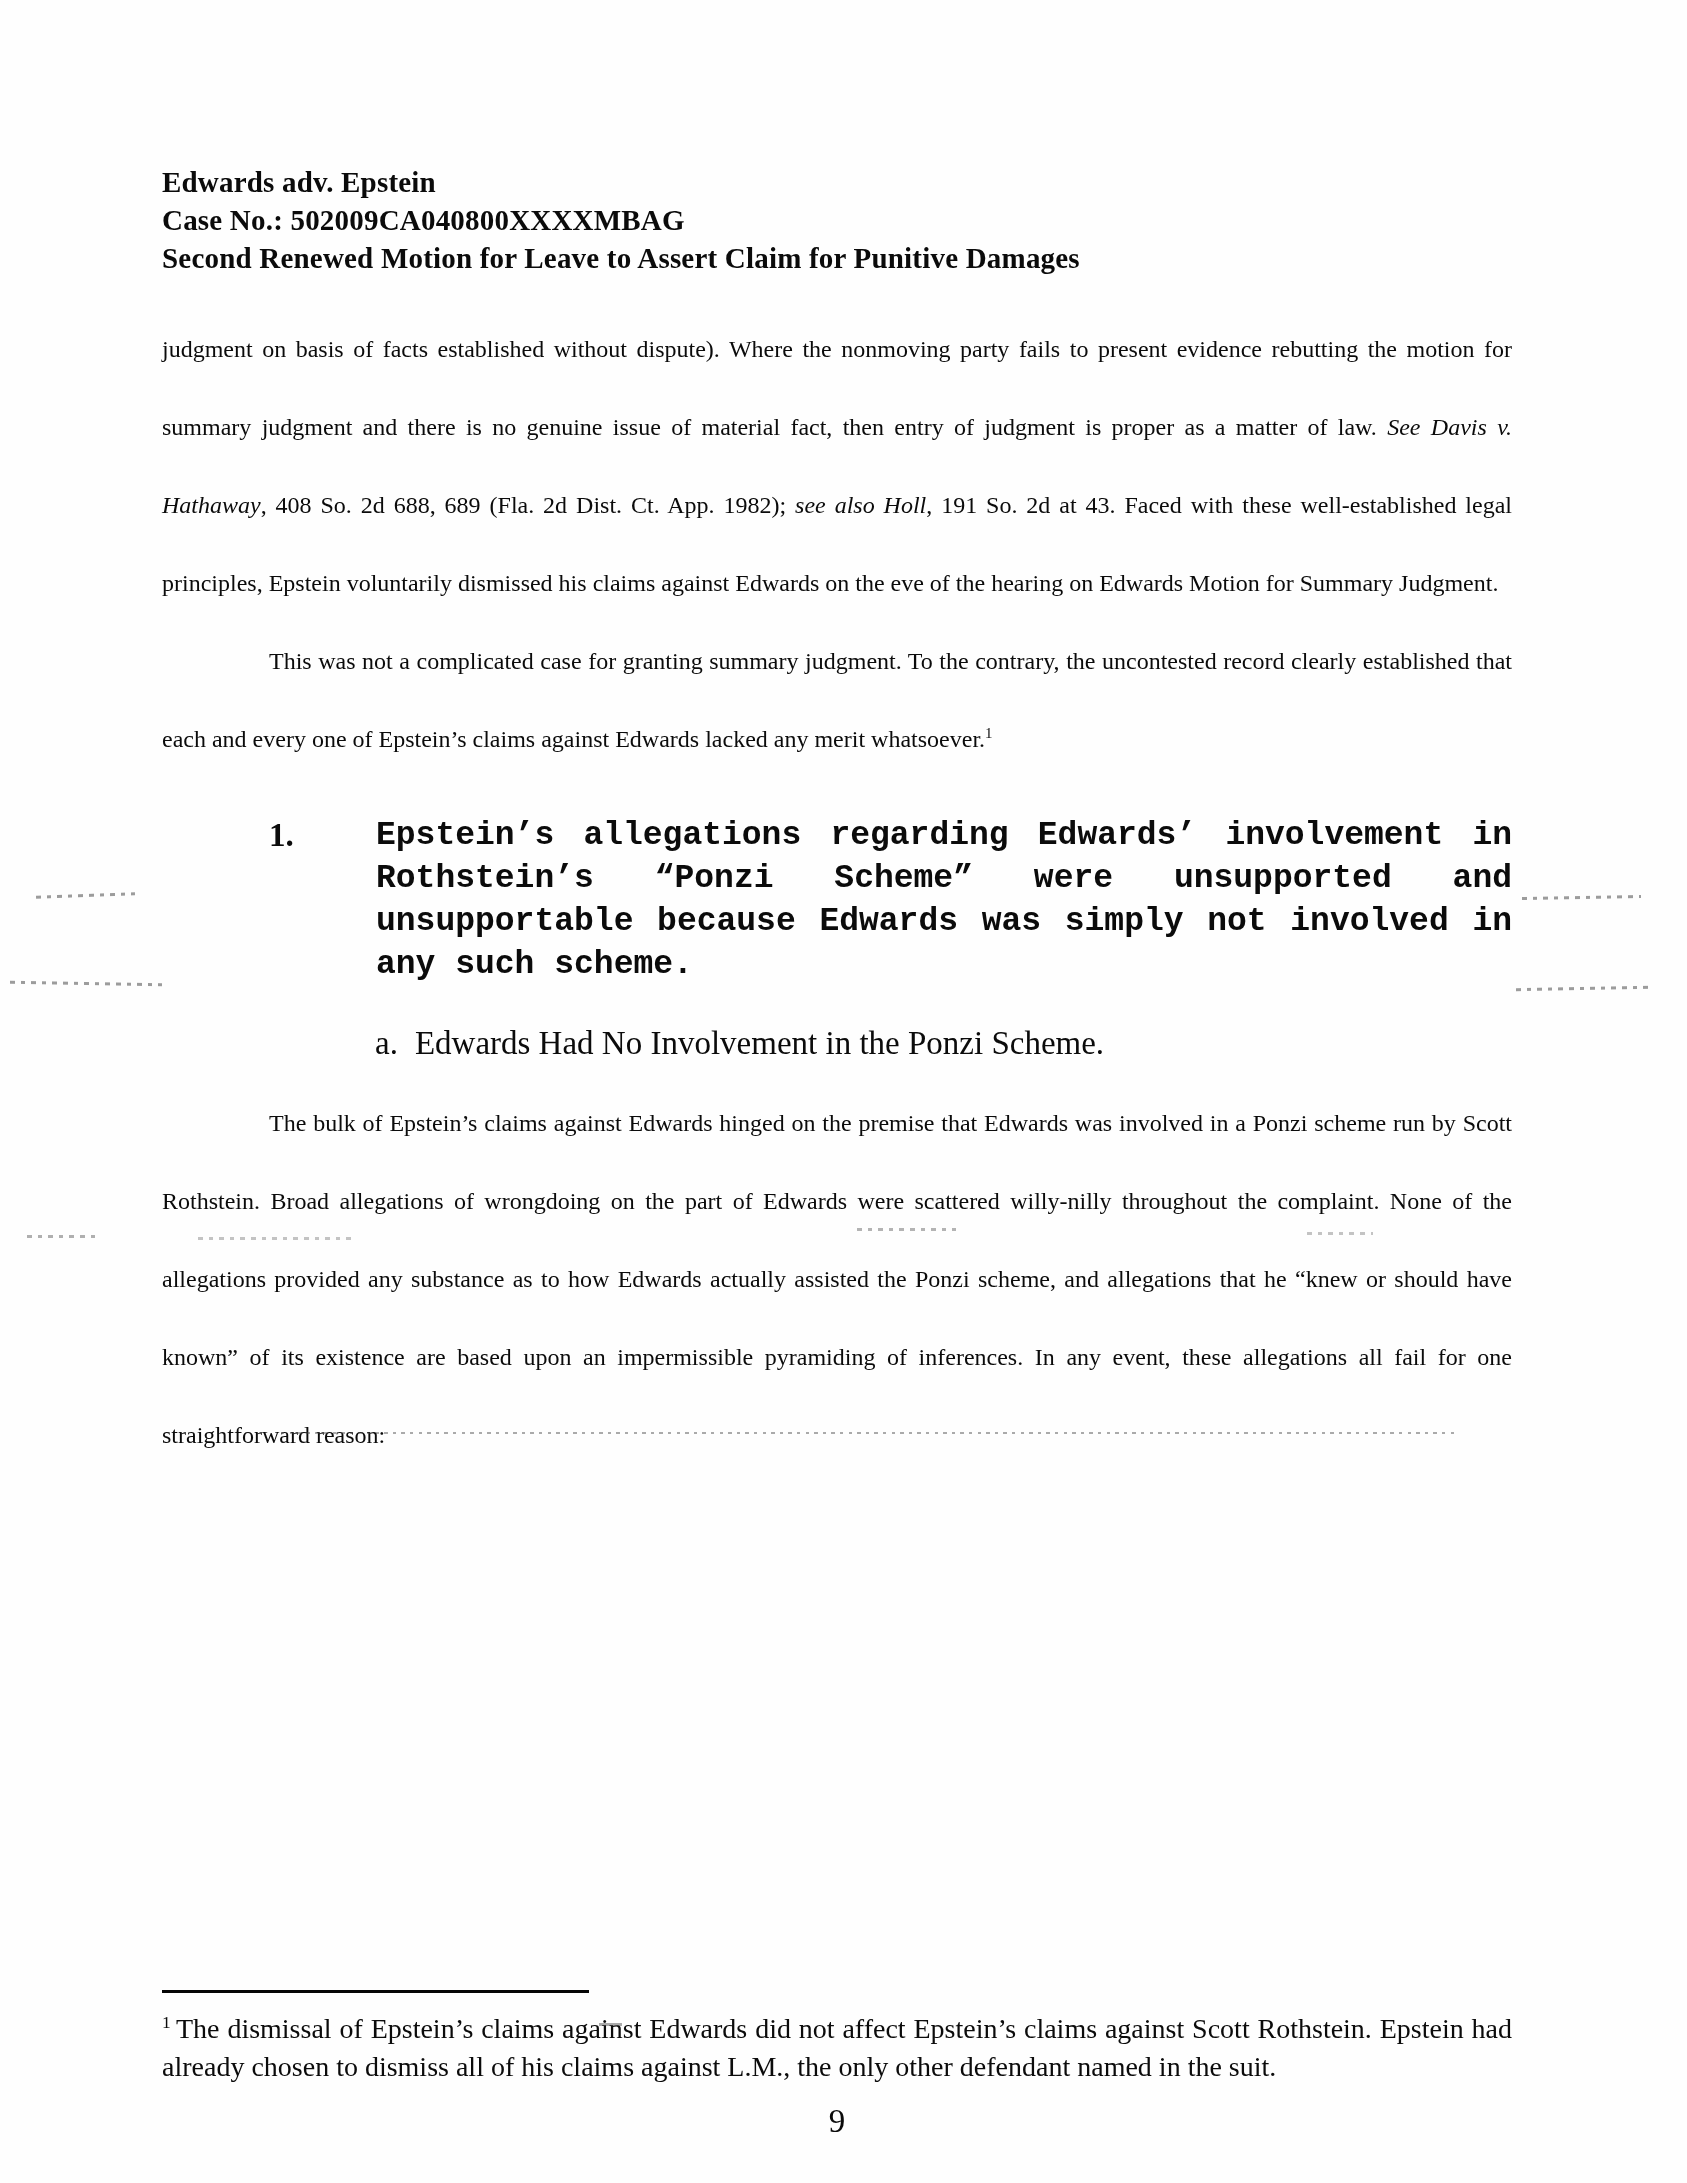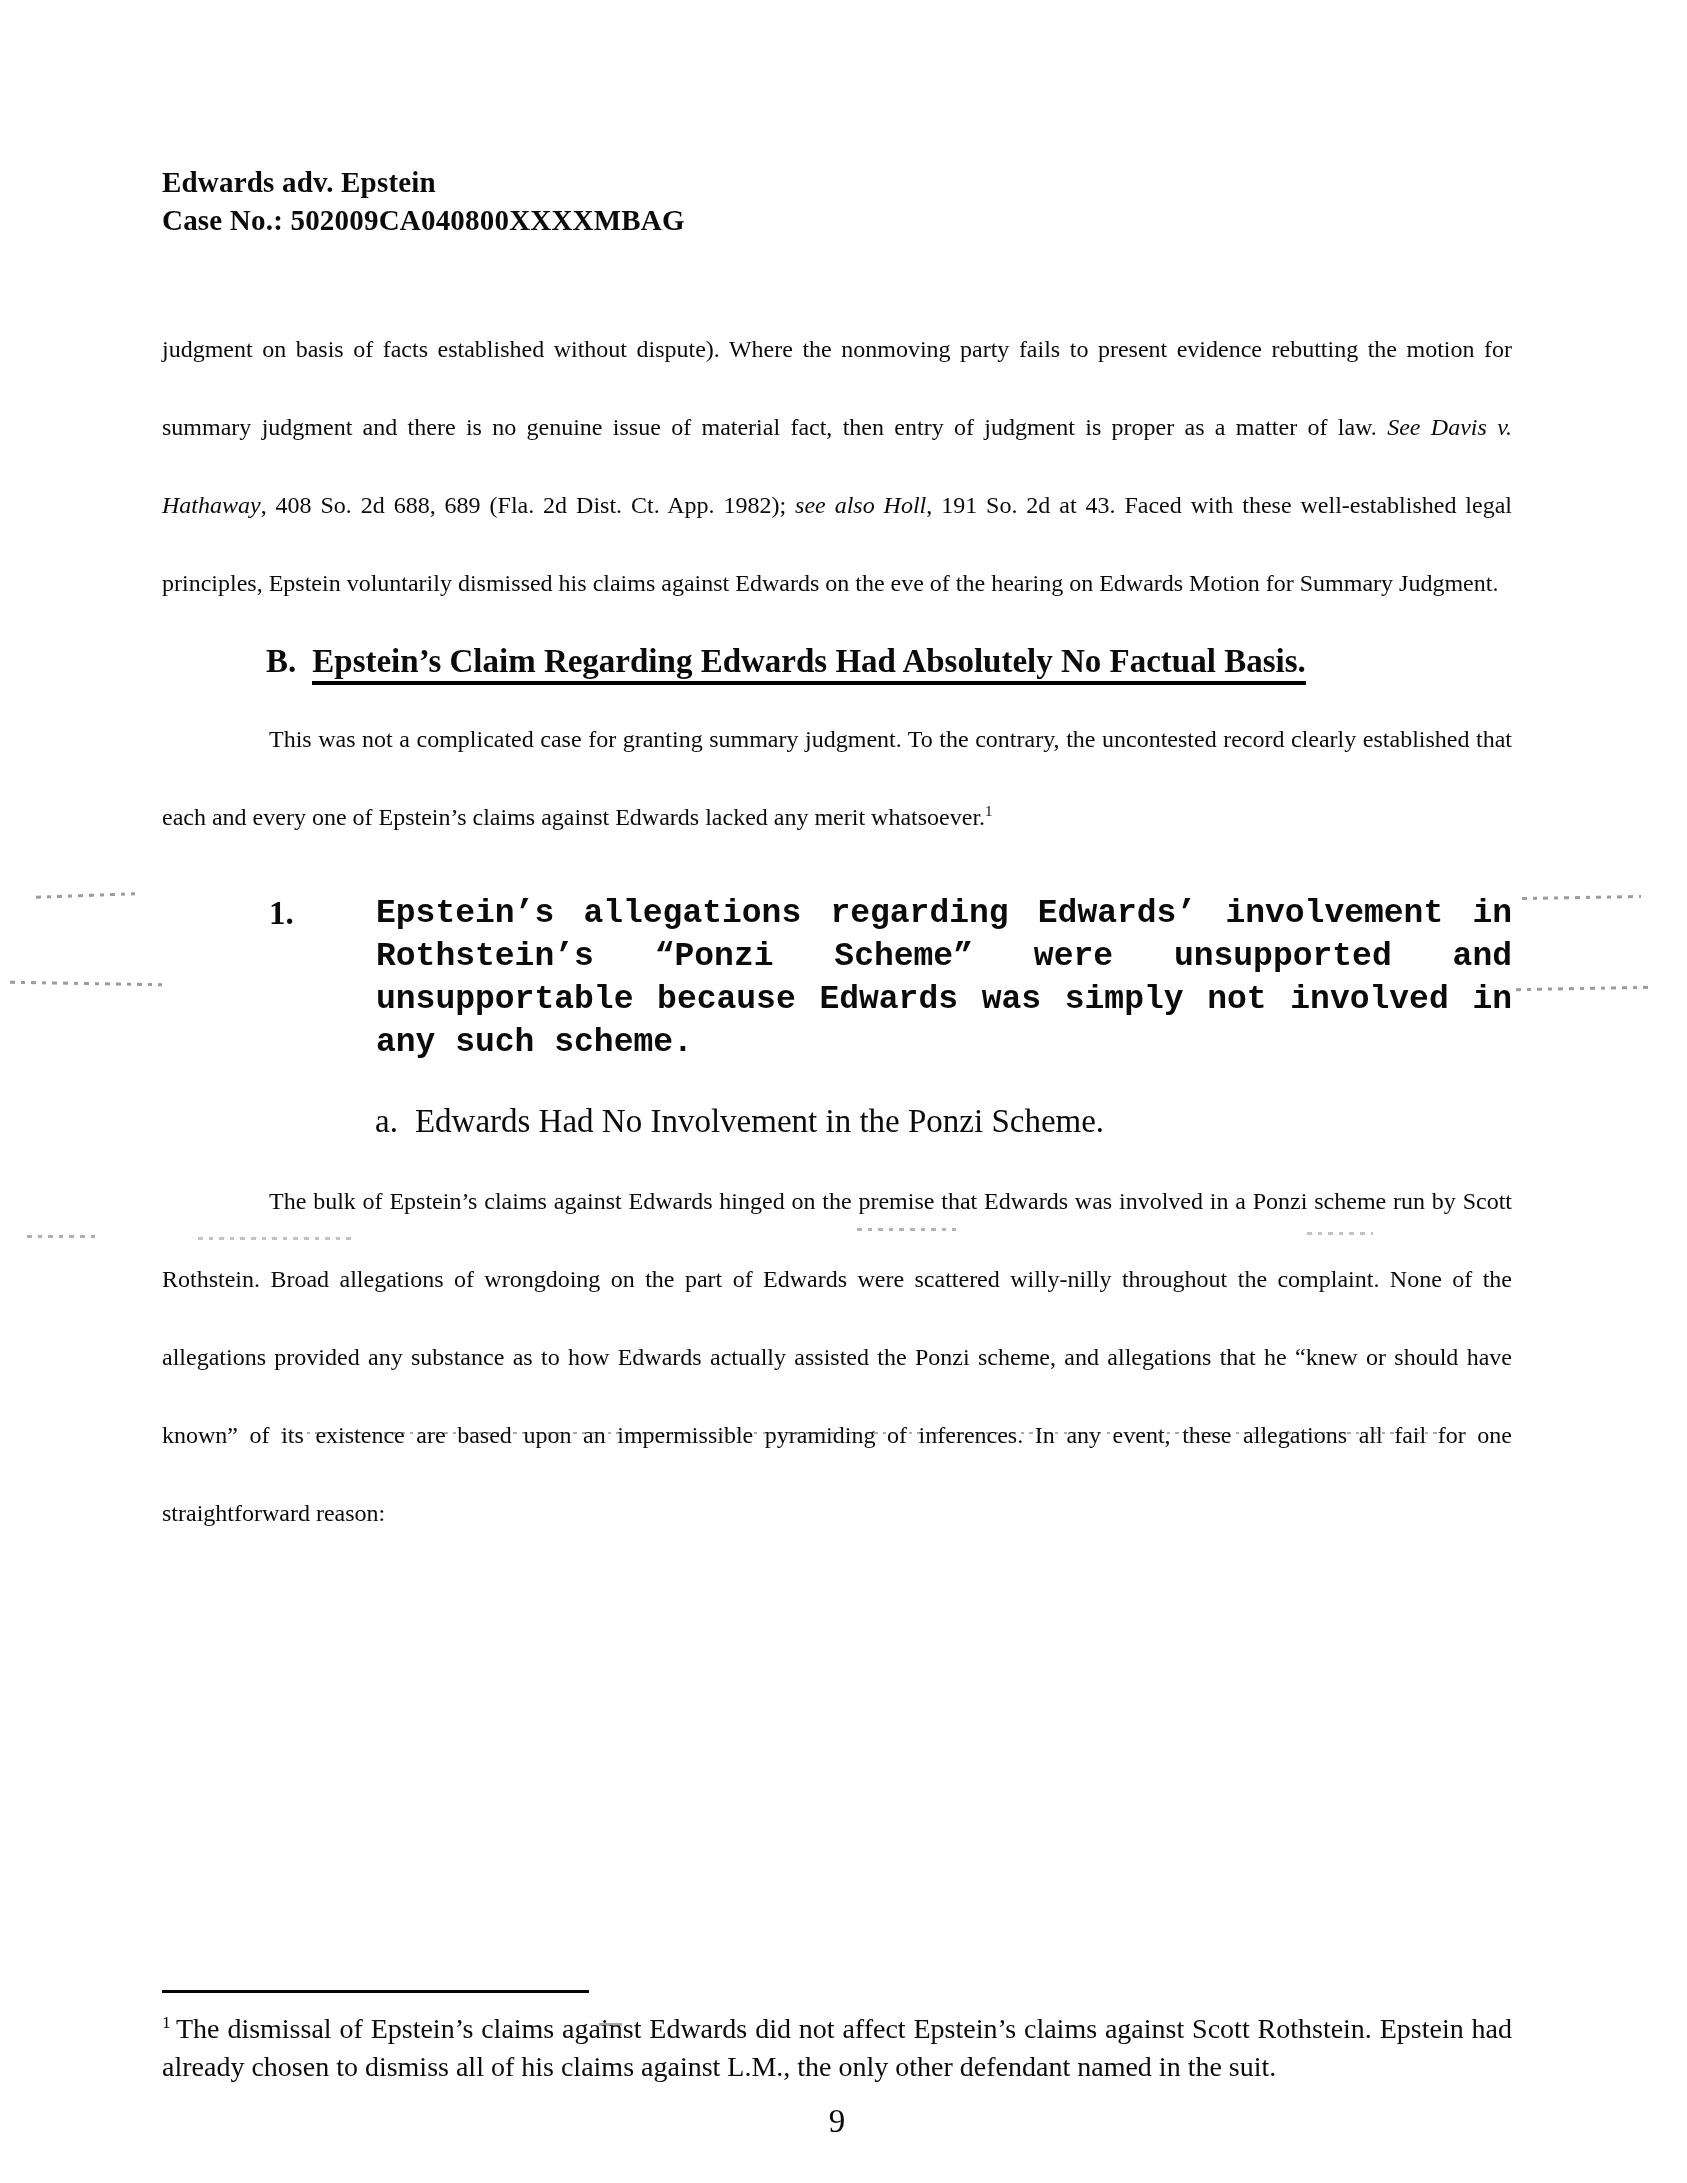--- a/index.html
+++ b/index.html
@@ -117,29 +117,27 @@
   .a10{left:599px;top:2023px;width:22.5px;background:#555;opacity:.5;}
 </style>
 </head>
 <body>
 
 <div class="page">
 
   <header class="doc-header">
     <div>Edwards adv. Epstein</div>
     <div>Case No.: 502009CA040800XXXXMBAG</div>
+    <div>Second Renewed Motion for Leave to Assert Claim for Punitive Damages</div>
   </header>
 
   <main class="doc-body">
 
     <p class="bp"><span>judgment on basis of facts established without dispute).  Where the nonmoving party fails to present evidence rebutting the motion for summary judgment and there is no genuine issue of material fact, then entry of judgment is proper as a matter of law.  </span><span class="it">See Davis v. Hathaway</span><span>, 408 So. 2d 688, 689 (Fla. 2d  Dist. Ct. App. 1982); </span><span class="it">see also Holl</span><span>, 191 So. 2d at 43.  Faced with these well-established legal principles, Epstein voluntarily dismissed his claims against Edwards on the eve of the hearing on Edwards Motion for Summary Judgment.</span></p>
 
-    <div class="hB">
-      <span class="hB-num">B.</span><span class="hB-title">Epstein’s Claim Regarding Edwards Had Absolutely No Factual Basis.</span>
-    </div>
 
     <p class="bp indent"><span>This was not a complicated case for granting summary judgment.  To the contrary, the uncontested record clearly established that each and every one of Epstein’s claims against Edwards lacked any merit whatsoever.</span><sup>1</sup></p>
 
     <div class="h1">
       <span class="h1-num">1.</span>
       <span class="h1-text">Epstein’s allegations regarding Edwards’ involvement in Rothstein’s “Ponzi Scheme” were unsupported and unsupportable because Edwards was simply not involved in any such scheme.</span>
     </div>
 
     <div class="ha">
       <span class="ha-num">a.</span><span>Edwards Had No Involvement in the Ponzi Scheme.</span>

